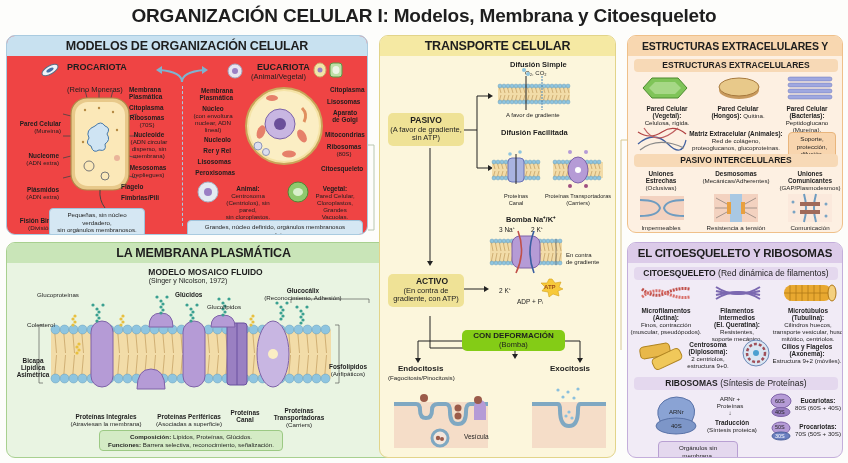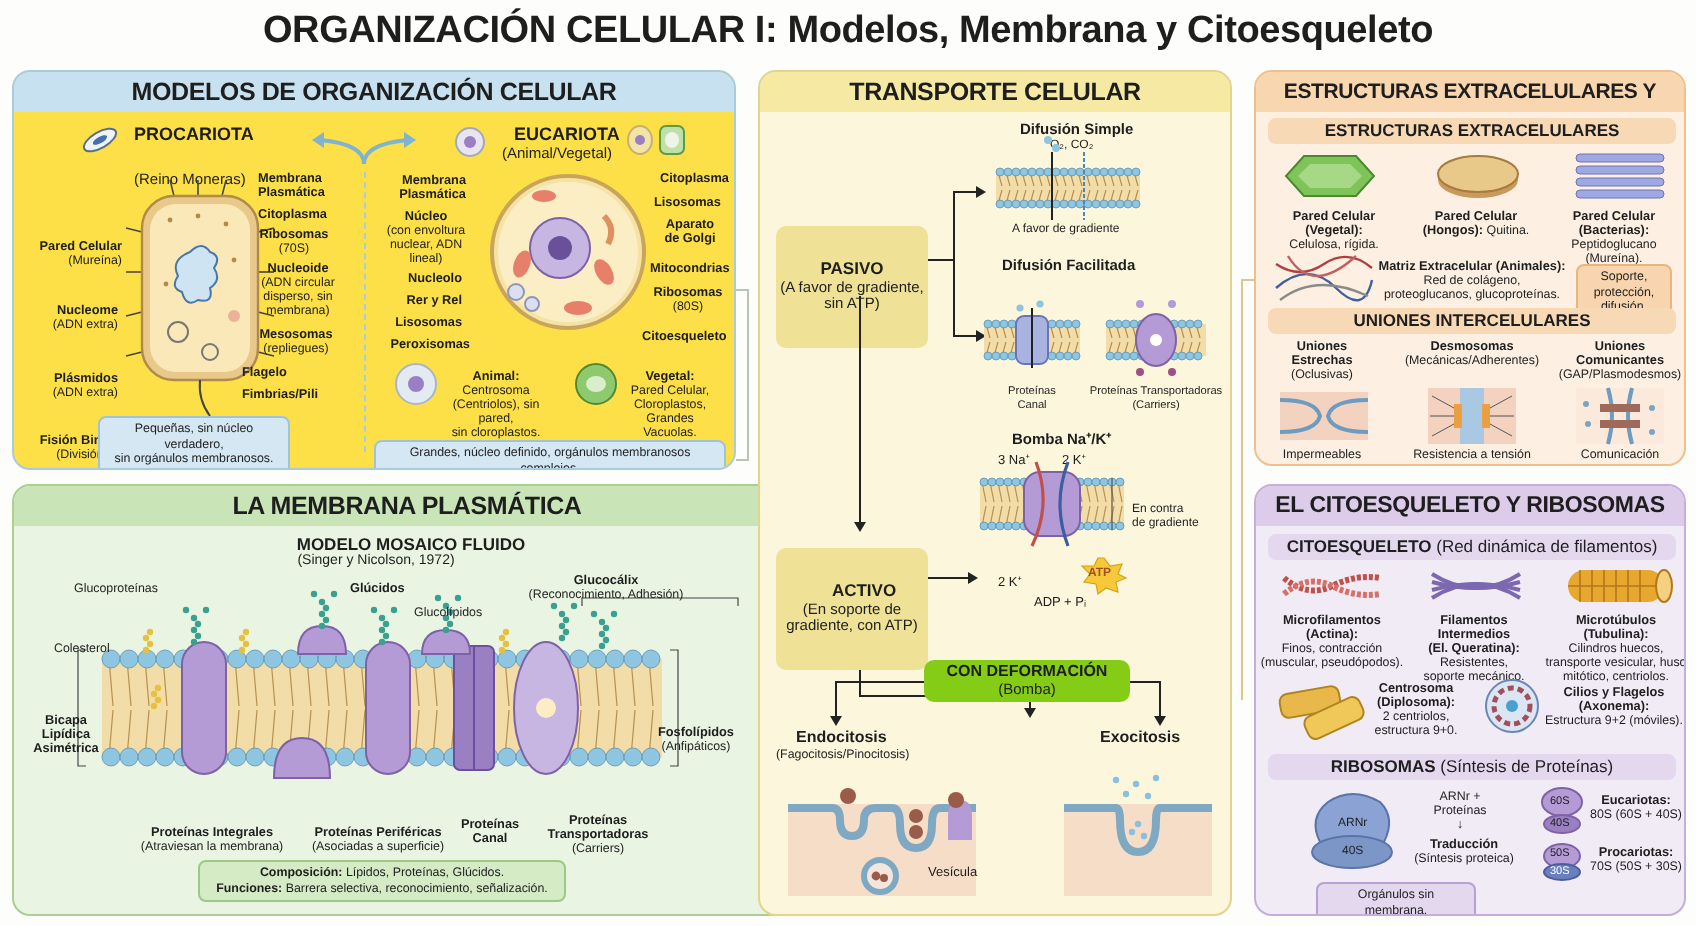--- a/index.html
+++ b/index.html
@@ -10,28 +10,28 @@
   .ph { height: 20px; line-height: 20px; text-align: center; font-weight: bold; font-size: 12.5px; letter-spacing: -0.2px; font-family: "Liberation Sans", sans-serif; }
   .abs { position: absolute; }
   .b { font-weight: bold; }
   .lbl { position: absolute; font-size: 6.2px; line-height: 7px; text-align: center; }
   .lbl b { font-size: 6.4px; }
   .lblr { text-align: right; }
   .lbll { text-align: left; }
   .note { position: absolute; font-size: 6.2px; line-height: 7.5px; text-align: center; border-radius: 4px; padding: 2px 4px; border: 1px solid; }
   .subh { position: absolute; height: 13px; line-height: 13px; text-align: center; font-weight: bold; font-size: 8.5px; border-radius: 4px; }
   svg { position: absolute; overflow: visible; }
-  .box { position: absolute; border-radius: 5px; text-align: center; font-size: 7.5px; line-height: 8.5px; padding: 17px 2px; }
+  .box { position: absolute; border-radius: 5px; text-align: center; font-size: 7.5px; line-height: 8.5px; padding: 3px 2px; }
 </style>
 </head>
 <body>
 
 <div class="title">ORGANIZACIÓN CELULAR I: Modelos, Membrana y Citoesqueleto</div>
 
-<div class="panel" style="left:6px;top:35px;width:362px;height:200px;background:#fde047;border-color:#a9cbe0;">
+<div class="panel" style="left:6px;top:35px;width:362px;height:200px;background:#ef4444;border-color:#a9cbe0;">
   <div class="ph" style="background:#c8e1f0;">MODELOS DE ORGANIZACIÓN CELULAR</div>
 
   <svg style="left:32px;top:27px;" width="22" height="14" viewBox="0 0 22 14">
     <ellipse cx="11" cy="7" rx="9" ry="4" transform="rotate(-30 11 7)" fill="#eef3f8" stroke="#5a6f86" stroke-width="1"></ellipse>
     <ellipse cx="11" cy="7" rx="4" ry="1.6" transform="rotate(-30 11 7)" fill="#4670a8"></ellipse>
   </svg>
   <div class="abs b" style="left:60px;top:26px;font-size:9px;">PROCARIOTA</div>
   <div class="abs" style="left:60px;top:36px;font-size:7.5px;margin-top:13px;">(Reino Moneras)</div>
 
   <svg style="left:145px;top:28px;" width="60" height="20" viewBox="0 0 60 20">
@@ -679,21 +679,21 @@
       <line x1="66" y1="4" x2="66" y2="30" stroke="#555" stroke-width="0.6"></line>
     </svg>
   <div class="abs" style="left:186px;top:216px;font-size:6px;line-height:7px;"><span>En contra</span><br><span>de gradiente</span></div>
   <div class="abs" style="left:119px;top:250px;font-size:6.5px;">2 K⁺</div>
   <svg style="left:161px;top:243px;" width="22" height="18" viewBox="0 0 22 18">
     <polygon points="11,0 14,4 20,3 18,8 22,10 17,12 18,17 12,15 8,18 7,13 1,12 4,8 0,4 6,4 8,0" fill="#f7c93a" stroke="#d4a11a" stroke-width="0.6"></polygon>
   </svg>
   <div class="abs b" style="left:164px;top:248px;font-size:6px;color:#a0501a;">ATP</div>
   <div class="abs" style="left:137px;top:262px;font-size:6.5px;">ADP + Pᵢ</div>
 
-  <div class="box" style="left:8px;top:238px;width:76px;background:#efe296;"><b style="font-size:8.5px;margin-left:12px;">ACTIVO</b><br><span>(En soporte de</span><br><span>gradiente, con ATP)</span></div>
+  <div class="box" style="left:8px;top:238px;width:76px;background:#efe296;"><b style="font-size:8.5px;margin-left:12px;">ACTIVO</b><br><span>(En contra de</span><br><span>gradiente, con ATP)</span></div>
 
   <div class="box" style="left:82px;top:294px;width:103px;background:#84cc16;padding:2px;"><b style="font-size:8px;">CON DEFORMACIÓN</b><br><span>(Bomba)</span></div>
 
   <div class="abs b" style="left:18px;top:328px;font-size:8px;">Endocitosis</div>
   <div class="abs" style="left:8px;top:338px;font-size:6.2px;">(Fagocitosis/Pinocitosis)</div>
   <div class="abs b" style="left:170px;top:328px;font-size:8px;">Exocitosis</div>
 
   <svg style="left:14px;top:352px;" width="94" height="60" viewBox="0 0 94 60">
     <rect x="0" y="14" width="94" height="46" fill="#f5ddc8"></rect>
     <path d="M0 16 H22 Q26 16 26 22 Q26 30 32 30 Q38 30 38 22 Q38 16 44 16 H52 Q56 16 56 24 Q56 36 64 36 Q72 36 72 24 Q72 16 76 16 H94" stroke="#7fa8c2" stroke-width="4" fill="none"></path>
@@ -752,21 +752,21 @@
     <g fill="none" stroke-width="1.2">
         <path d="M0 6 Q12 14 24 6 T48 8" stroke="#b04040"></path>
         <path d="M0 18 Q16 4 30 18 T48 14" stroke="#4060a0"></path>
         <path d="M2 24 Q20 10 46 22" stroke="#8a8a8a"></path>
         <path d="M6 2 Q18 22 40 2" stroke="#c06060"></path>
       </g>
   </svg>
   <div class="lbl" style="left:60px;top:94px;width:96px;"><b>Matriz Extracelular (Animales):</b><br><span>Red de colágeno,</span><br><span>proteoglucanos, glucoproteínas.</span></div>
   <div class="note" style="left:160px;top:96px;width:48px;background:#f8d5ae;border-color:#e9b57c;"><span>Soporte,</span><br><span>protección,</span><br><span>difusión.</span></div>
 
-  <div class="subh" style="left:6px;top:118px;width:204px;background:#f7d9b6;">UNIONES INTERCELULARES</div>
+  <div class="subh" style="left:6px;top:118px;width:204px;background:#f7d9b6;">PASIVO INTERCELULARES</div>
   <div class="lbl" style="left:8px;top:134px;width:50px;"><b>Uniones</b><br><b>Estrechas</b><br><span>(Oclusivas)</span></div>
   <div class="lbl" style="left:70px;top:134px;width:76px;"><b>Desmosomas</b><br><span>(Mecánicas/Adherentes)</span></div>
   <div class="lbl" style="left:150px;top:134px;width:64px;"><b>Uniones</b><br><b>Comunicantes</b><br><span>(GAP/Plasmodesmos)</span></div>
 
   <svg style="left:12px;top:160px;" width="44" height="24" viewBox="0 0 44 24">
     <rect width="44" height="24" fill="#f3d2c0"></rect>
     <path d="M0 4 Q18 4 20 12 Q18 20 0 20" stroke="#6e9cc0" stroke-width="2" fill="none"></path>
     <path d="M44 4 Q26 4 24 12 Q26 20 44 20" stroke="#6e9cc0" stroke-width="2" fill="none"></path>
   </svg>
   <svg style="left:86px;top:158px;" width="44" height="28" viewBox="0 0 44 28">

